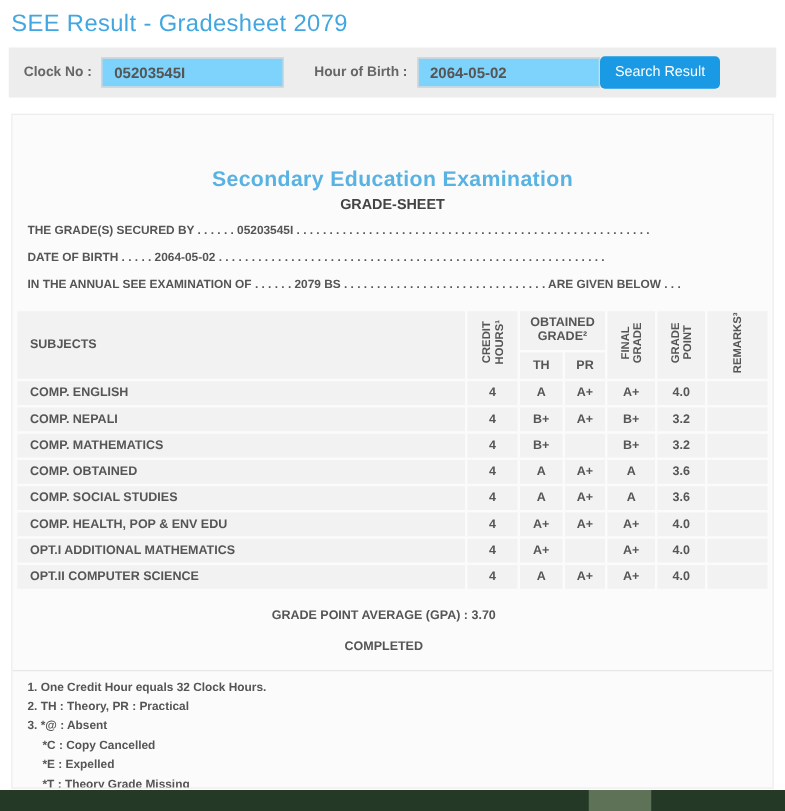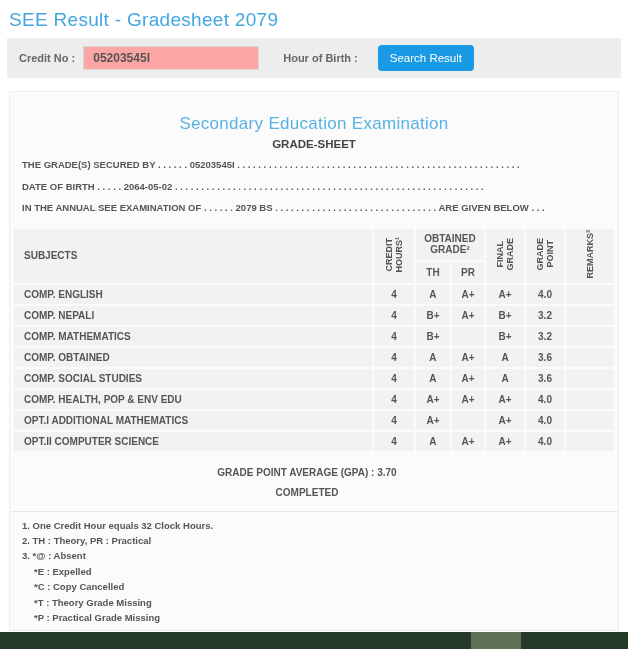--- a/index.html
+++ b/index.html
@@ -24,57 +24,56 @@
     align-items: center;
     padding: 0 12px;
   }
   .search-label {
     font-size: 11px;
     font-weight: bold;
     color: #666;
     white-space: nowrap;
   }
   .search-input {
-    width: 176px;
+    width: 146px;
     height: 24px;
     border: 1px solid #d8d8d8;
-    background: #fca5a5;
+    background: #7dd3fc;
     font-family: "Liberation Sans", sans-serif;
     font-size: 12px;
     font-weight: bold;
     color: #555;
     padding: 0 9px;
     margin-left: 8px;
     outline: none;
   }
   .dob-label { margin-left: 24px; }
   .search-button {
-    margin-left: 20px;
     background: #1a99e4;
     color: #fff;
     border: none;
     border-radius: 4px;
     font-family: "Liberation Sans", sans-serif;
     font-size: 11.5px;
     padding: 7px 12px;
     cursor: pointer;
   }
   .panel {
     margin: 13px 9px 0 9px;
     background: #fbfbfb;
     border: 1px solid #ededed;
     height: 540px;
     overflow: hidden;
   }
   .sheet-heading {
     text-align: center;
     color: #58b2e2;
     font-size: 17px;
-    font-weight: 400;
-    margin-top: 22px;
+    font-weight: 700;
+    margin-top: 42px;
     letter-spacing: .3px;
   }
   .sheet-subheading {
     text-align: center;
     color: #444;
     font-size: 11.5px;
     font-weight: bold;
     margin-top: 4px;
   }
   .dotted-lines { margin: 4px 10px 0 12px; }
@@ -129,21 +128,21 @@
   }
   th.rot { height: 54px; }
   .summary {
     text-align: center;
     padding-right: 14px;
     color: #555;
     font-weight: bold;
     font-size: 10px;
   }
   .summary .gpa-line { margin-top: 14px; }
-  .summary .status-line { margin-top: 9px; }
+  .summary .status-line { margin-top: 14px; }
   .footnote-separator {
     border-top: 1px solid #e7e7e7;
     margin-top: 13px;
   }
   .footnotes {
     margin: 6px 0 0 12px;
   }
   .footnote {
     font-size: 9.5px;
     font-weight: bold;
@@ -168,23 +167,24 @@
     height: 17px;
     background: #5e7258;
   }
 </style>
 </head>
 <body>
 
 <h1 class="page-title">SEE Result - Gradesheet 2079</h1>
 
 <div class="search-bar">
-  <span class="search-label">Credit No :</span>
+  <span class="search-label">Clock No :</span>
   <input class="search-input" type="text" value="05203545I" style="">
   <span class="search-label dob-label">Hour of Birth :</span>
+  <input class="search-input" type="text" value="2064-05-02" style="">
   <button class="search-button">Search Result</button>
 </div>
 
 <div class="panel">
   <div class="sheet-heading">Secondary Education Examination</div>
   <div class="sheet-subheading">GRADE-SHEET</div>
 
   <div class="dotted-lines">
     <div class="dotted-line">THE GRADE(S) SECURED BY . . . . . . 05203545I . . . . . . . . . . . . . . . . . . . . . . . . . . . . . . . . . . . . . . . . . . . . . . . . . . . . . .</div>
     <div class="dotted-line">DATE OF BIRTH . . . . . 2064-05-02 . . . . . . . . . . . . . . . . . . . . . . . . . . . . . . . . . . . . . . . . . . . . . . . . . . . . . . . . . . .</div>
@@ -298,22 +298,22 @@
   <div class="summary">
     <div class="gpa-line">GRADE POINT AVERAGE (GPA) : 3.70</div>
     <div class="status-line">COMPLETED</div>
   </div>
 
   <div class="footnote-separator"></div>
   <div class="footnotes">
       <div class="footnote">1. One Credit Hour equals 32 Clock Hours.</div>
       <div class="footnote">2. TH : Theory, PR : Practical</div>
       <div class="footnote">3. *@ : Absent</div>
+      <div class="footnote indent">*C : Copy Cancelled</div>
       <div class="footnote indent">*E : Expelled</div>
-      <div class="footnote indent">*C : Copy Cancelled</div>
       <div class="footnote indent">*T : Theory Grade Missing</div>
       <div class="footnote indent">*P : Practical Grade Missing</div>
     </div>
 </div>
 
 <div class="footer-bar">
   <div class="footer-thumb"></div>
 </div>
 
 </body></html>

